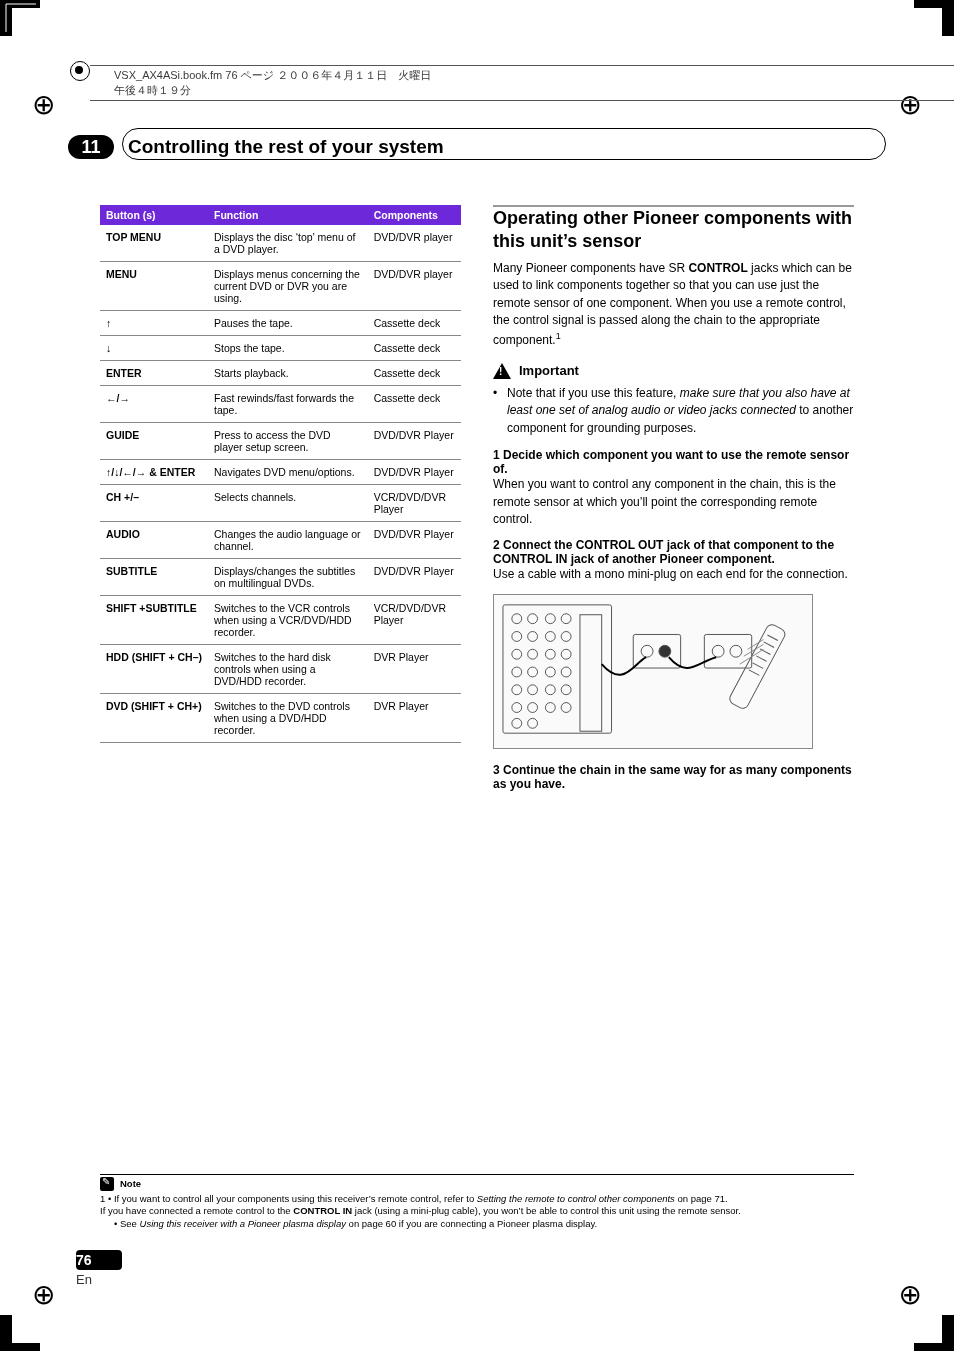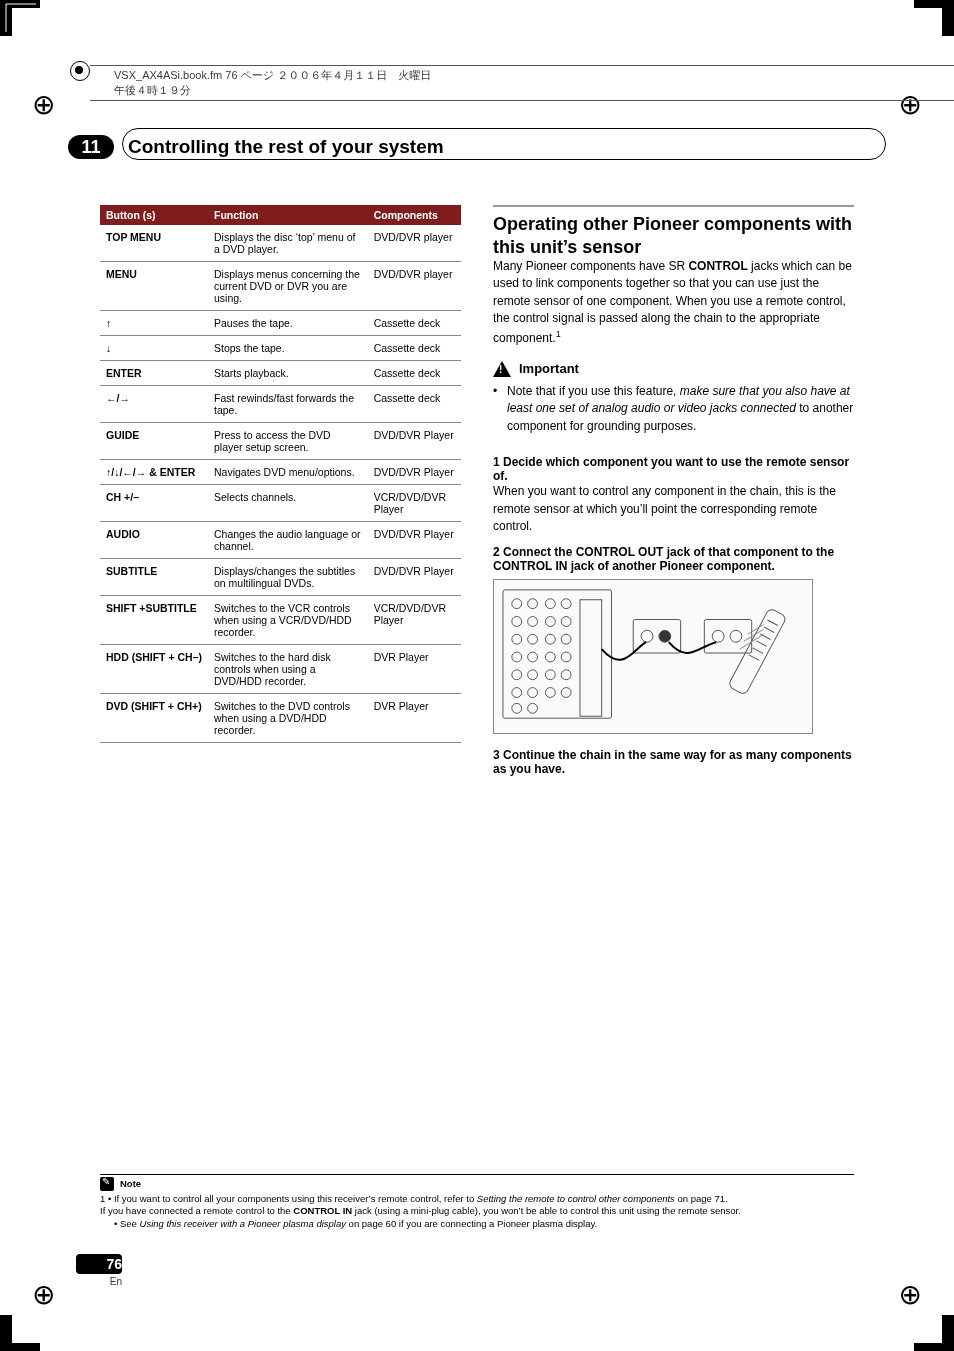--- a/index.html
+++ b/index.html
@@ -57,43 +57,43 @@
 
   .page-cols {
     position:absolute; left:100px; top:205px; right:100px; bottom:230px;
     display:flex; gap:32px;
   }
   .col { flex:1 1 0; min-width:0; }
 
   
   table.btn { width:100%; border-collapse:collapse; font-size:10.5px; }
   table.btn thead th {
-    background:#7f1d1d; color:#fff; text-align:left; font-weight:bold;
+    background:#6d28d9; color:#fff; text-align:left; font-weight:bold;
     padding:4px 6px;
   }
   table.btn td {
     border-bottom:1px solid #888; padding:6px 6px; vertical-align:top;
   }
   table.btn td.b { font-weight:bold; white-space:nowrap; }
   .arrow { font-family: Arial, sans-serif; }
 
   
-  .h2 { font-size:18px; font-weight:bold; line-height:1.25; margin-bottom:0; border-top:2px solid #999; padding-top:6px; }
+  .h2 { font-size:18px; font-weight:bold; line-height:1.25; margin-bottom:8px; border-top:2px solid #999; }
   .para { font-size:12px; line-height:1.45; margin-bottom:10px; }
   .sup { font-size:9px; vertical-align:super; }
   .important { display:flex; align-items:center; gap:8px; margin:14px 0 6px; }
   .important .tri {
     width:0; height:0; border-left:9px solid transparent; border-right:9px solid transparent;
     border-bottom:16px solid #000; position:relative;
   }
   .important .tri::after{
     content:"!"; color:#fff; position:absolute; left:-3px; top:3px; font-size:10px; font-weight:bold;
   }
   .important .lbl { font-weight:bold; font-size:13px; }
-  ul.bul { list-style:none; padding-left:14px; margin-bottom:20px; }
+  ul.bul { list-style:none; padding-left:14px; margin-bottom:11px; }
   ul.bul li { position:relative; font-size:12px; line-height:1.45; }
   ul.bul li::before { content:"•"; position:absolute; left:-14px; }
   .step-head { font-size:12px; font-weight:bold; margin-top:8px; }
   .step-body { font-size:12px; line-height:1.45; margin-bottom:10px; }
   .italic { font-style:italic; }
   .diagram {
     border:1px solid #888; width:320px; height:155px; margin:6px 0 14px;
     position:relative; background:#fafafa;
   }
   .diagram svg { width:100%; height:100%; }
@@ -102,27 +102,27 @@
   .note-block { position:absolute; left:100px; right:100px; bottom:120px; font-size:9.5px; }
   .note-block .note-hd { display:flex; align-items:center; gap:6px; border-top:1px solid #000; padding-top:2px; margin-bottom:2px;}
   .note-block .pencil {
     width:14px; height:14px; background:#000; border-radius:2px; position:relative; flex:0 0 auto;
   }
   .note-block .pencil::after{ content:"✎"; color:#fff; font-size:10px; position:absolute; left:2px; top:-1px;}
   .note-block .nt { font-weight:bold; }
   .note-block .line { line-height:1.35; }
 
   .page-num {
-    position:absolute; left:76px; bottom:64px; width:46px; text-align:right;
+    position:absolute; left:76px; bottom:64px; width:46px; text-align:left;
   }
   .page-num .pn{
     background:#000; color:#fff; font-weight:bold; font-size:14px;
     border-radius:4px; padding:2px 0;
   }
-  .page-num .en{ font-size:10px; color:#333; margin-top:2px;}
+  .page-num .en{ font-size:13px; color:#333; margin-top:2px;}
 </style>
 </head>
 <body>
 
 <div class="print-marks">
   <svg class="corner-svg tl" viewBox="0 0 40 36">
       <path d="M0 0h40v8H12v28H0z" fill="#000"></path>
       <path d="M6 4h30M6 4v28" stroke="#fff" stroke-width="1"></path>
     </svg>
   <svg class="corner-svg tr" viewBox="0 0 40 36">
@@ -248,20 +248,21 @@
     <ul class="bul">
       <li>
         <span>Note that if you use this feature, </span><span class="italic">make sure that you also have at least one set of analog audio or video jacks connected</span><span> to another component for grounding purposes.</span>
       </li>
     </ul>
 
     <div class="step-head">1    Decide which component you want to use the remote sensor of.</div>
     <div class="step-body">When you want to control any component in the chain, this is the remote sensor at which you’ll point the corresponding remote control.</div>
 
     <div class="step-head">2    Connect the CONTROL OUT jack of that component to the CONTROL IN jack of another Pioneer component.</div>
+    <div class="step-body">Use a cable with a mono mini-plug on each end for the connection.</div>
 
     <div class="diagram">
       <svg viewBox="0 0 320 155">
         <g stroke="#555" stroke-width="1" fill="none">
           <rect x="8" y="10" width="110" height="130" rx="2"></rect>
 
           <g>
             <circle cx="22" cy="24" r="5"></circle>
               <circle cx="38" cy="24" r="5"></circle>
               <circle cx="56" cy="24" r="5"></circle>

